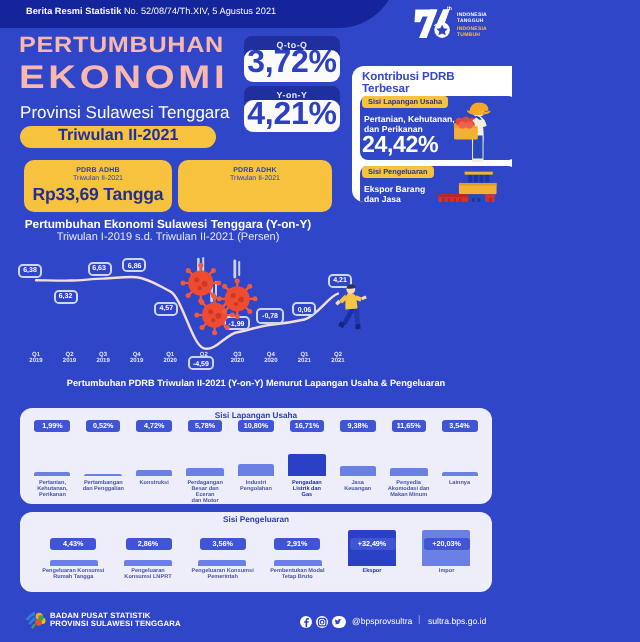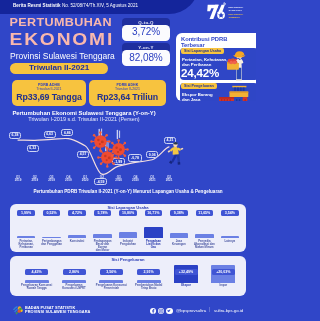--- a/index.html
+++ b/index.html
@@ -29,22 +29,22 @@
       color:#f9b8ad;letter-spacing:1.85px;transform:scale(1,0.85);transform-origin:0 0;white-space:nowrap;}
   .t3{position:absolute;left:10px;top:52.2px;font-size:8.5px;line-height:9px;color:#fff;font-weight:400;
       letter-spacing:.02px;white-space:nowrap;}
   .tbadge{position:absolute;left:10px;top:62.6px;padding:1.6px 19px 1.8px;background:#f7c33f;border-radius:8px;
           font-size:8.1px;line-height:8.4px;color:#1f2f9e;font-weight:700;letter-spacing:0;white-space:nowrap;}
 
   
   .qcard{position:absolute;}
   .qlab{background:#1f2f9e;color:#e8ebfb;border-radius:4px 4px 0 0;font-size:4.4px;line-height:5px;
         font-weight:700;text-align:center;padding:2.2px 0 3.6px;letter-spacing:.25px;}
-  .qval{background:#fbfbfe;color:#2c40c1;border-radius:4.5px;font-size:10px;line-height:12px;
-        font-weight:400;text-align:center;padding:1.6px 0 2.4px;margin-top:-3.5px;position:relative;
+  .qval{background:#fbfbfe;color:#2c40c1;border-radius:4.5px;font-size:16px;line-height:12px;
+        font-weight:700;text-align:center;padding:1.6px 0 2.4px;margin-top:-3.5px;position:relative;
         letter-spacing:-.1px;}
 
   
   .pbox{position:absolute;background:#f7c33f;border-radius:5px;text-align:center;}
   .ptit{font-size:3.5px;font-weight:700;color:#2a3dbe;line-height:4px;padding-top:3.2px;letter-spacing:.1px;}
   .pper{font-size:3.5px;color:#2a3dbe;line-height:4.2px;}
   .pval{font-size:8.8px;font-weight:700;color:#21308f;line-height:10px;padding-top:1px;letter-spacing:-.1px;}
 
   
   .ccard{position:absolute;left:176px;top:33px;width:82px;height:68px;background:#fff;
@@ -145,32 +145,31 @@
   <div class="t2">EKONOMI</div>
   <div class="t3">Provinsi Sulawesi Tenggara</div>
   <div class="tbadge">Triwulan II-2021</div>
 
   <div class="qcard" id="q0">
     <div class="qlab">Q-to-Q</div>
     <div class="qval">3,72%</div>
   </div>
   <div class="qcard" id="q1">
     <div class="qlab">Y-on-Y</div>
-    <div class="qval">82,08%</div>
+    <div class="qval">4,21%</div>
   </div>
 
   <div class="pbox" id="pb0">
     <div class="ptit">PDRB ADHB</div>
     <div class="pper">Triwulan II-2021</div>
     <div class="pval">Rp33,69 Tangga</div>
   </div>
   <div class="pbox" id="pb1">
     <div class="ptit">PDRB ADHK</div>
     <div class="pper">Triwulan II-2021</div>
-    <div class="pval">Rp23,64 Triliun</div>
   </div>
 
   <div class="ccard">
     <div class="chead">
       <div>Kontribusi PDRB</div>
       <div>Terbesar</div>
     </div>
     <div class="cblue" id="cb0"></div>
     <div class="ctag" id="ct0">Sisi Lapangan Usaha</div>
     <div class="cname" id="cn0">

